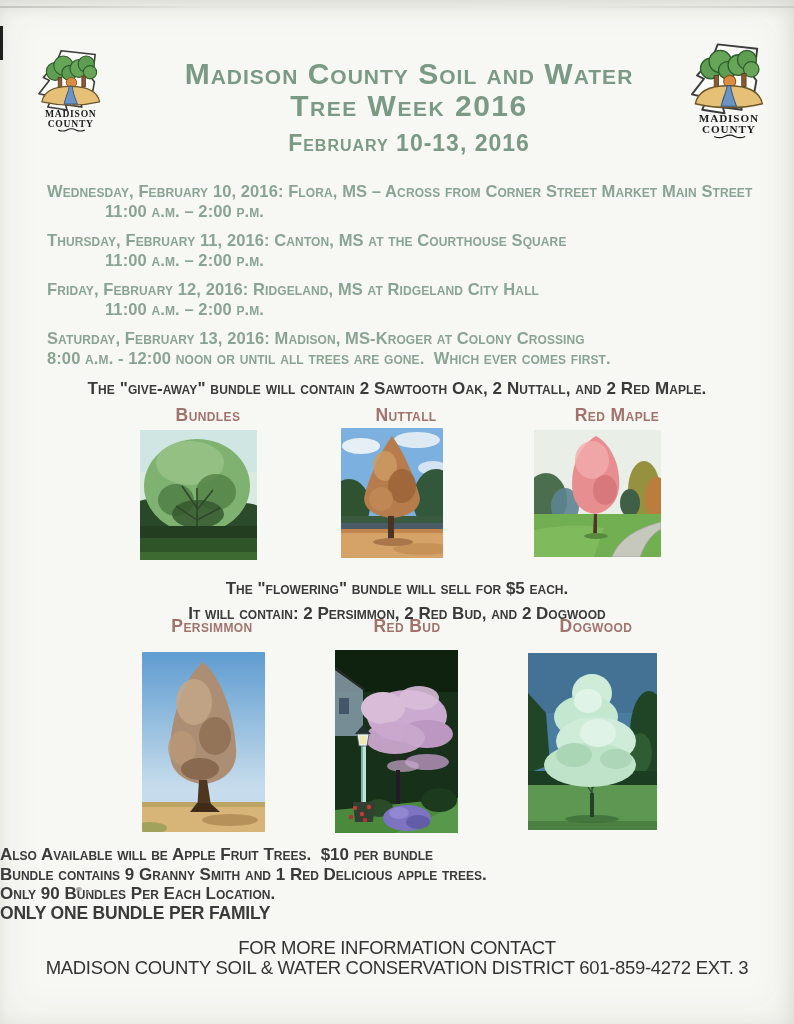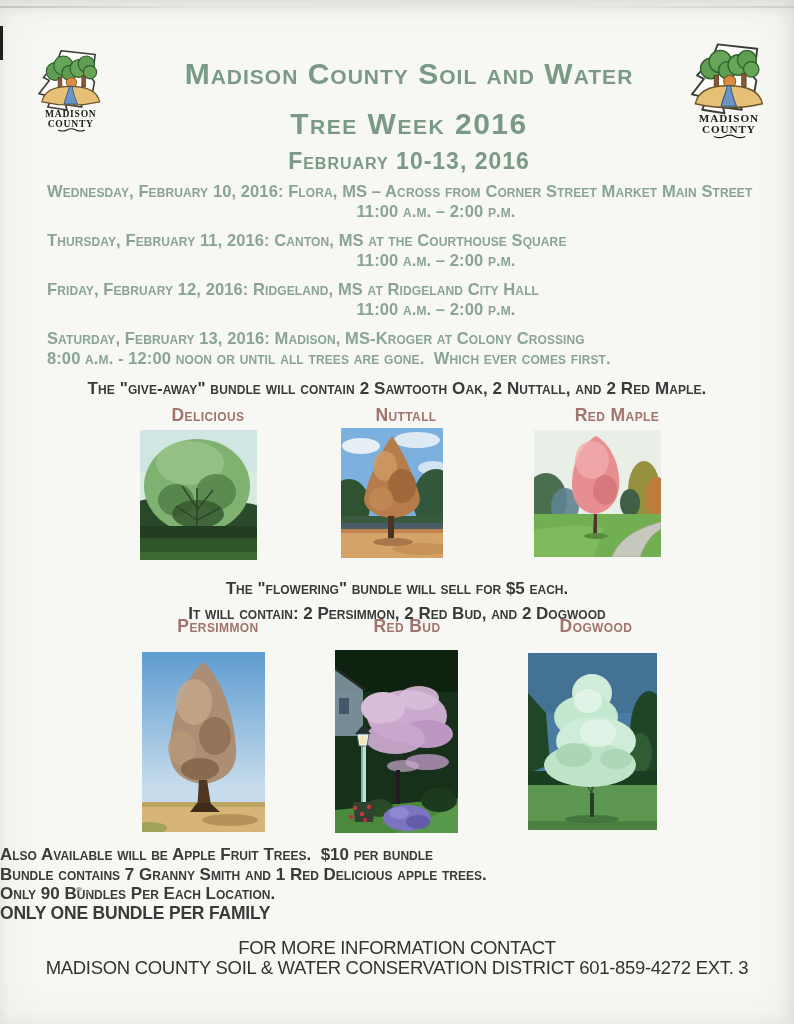--- a/index.html
+++ b/index.html
@@ -14,31 +14,31 @@
   .edge-left-mark{position:absolute;top:26px;left:0;width:3px;height:34px;background:#1e1e1e;}
   .sc{font-variant:small-caps;font-weight:bold;}
   .nowrap{white-space:pre;}
   .green-title{color:#7a9a85;padding-left:24px;}
   .green-body{color:#8aa494;}
   .ink{color:#3a3a3a;}
   .maroon{color:#a1736c;}
 
   .title-block{position:absolute;left:0;top:58px;width:100%;text-align:center;}
   .title1{font-size:30px;letter-spacing:1px;line-height:32px;}
-  .title2{font-size:30px;letter-spacing:1.5px;line-height:32px;margin-top:18px;}
+  .title2{font-size:30px;letter-spacing:1.5px;line-height:32px;margin-top:0;}
   .title3{font-size:23px;letter-spacing:1px;line-height:24px;margin-top:9px;}
 
   .logo{position:absolute;}
   .logo-left{left:33px;top:42px;width:74px;height:96px;}
   .logo-right{left:685px;top:40px;width:86px;height:100px;}
   .logo svg{width:100%;height:100%;}
 
   .schedule{position:absolute;left:47px;top:181px;width:720px;font-size:16.5px;letter-spacing:.1px;line-height:20px;}
   .sched-entry{margin-bottom:9px;}
-  .sched-time{text-align:center;padding-left:58px;}
+  .sched-time{padding-left:58px;}
 
   .giveaway{position:absolute;left:0;top:379px;width:100%;text-align:center;font-size:17px;letter-spacing:.1px;}
 
   .label-row{position:absolute;left:0;width:794px;height:22px;font-size:17.5px;letter-spacing:.4px;}
   .label-row1{top:405px;}
   .label-row2{top:616px;}
   .tree-label{position:absolute;transform:translateX(-50%);}
 
   .photo{position:absolute;border-radius:1px;overflow:hidden;}
   .photo svg{display:block;width:100%;height:100%;}
@@ -128,21 +128,21 @@
     </div>
     <div class="sched-entry">
       <div class="nowrap">Saturday, February 13, 2016: Madison, MS-Kroger at Colony Crossing</div>
       <div class="nowrap">8:00 a.m. - 12:00 noon or until all trees are gone.  Which ever comes first.</div>
     </div>
   </div>
 
   <div class="giveaway sc ink nowrap">The "give-away" bundle will contain 2 Sawtooth Oak, 2 Nuttall, and 2 Red Maple.</div>
 
   <div class="label-row label-row1 sc maroon">
-    <span class="tree-label" style="left:208px">Delicious</span>
+    <span class="tree-label" style="left:208px">Bundles</span>
     <span class="tree-label" style="left:406px">Nuttall</span>
     <span class="tree-label" style="left:617px">Red Maple</span>
   </div>
 
   <div class="photo ph-sawtooth">
     <svg viewBox="0 0 117 130" preserveAspectRatio="none">
       <rect width="117" height="130" fill="#d9eae0"></rect>
       <rect width="117" height="42" fill="#cfe6e2"></rect>
       <ellipse cx="10" cy="92" rx="27" ry="23" fill="#29482a"></ellipse>
       <ellipse cx="105" cy="94" rx="25" ry="21" fill="#2b4a2b"></ellipse>
@@ -198,21 +198,21 @@
       <ellipse cx="62" cy="106" rx="12" ry="3" fill="#578a3f"></ellipse>
     </svg>
   </div>
 
   <div class="flowering sc ink">
     <div class="nowrap">The "flowering" bundle will sell for $5 each.</div>
     <div class="nowrap">It will contain: 2 Persimmon, 2 Red Bud, and 2 Dogwood</div>
   </div>
 
   <div class="label-row label-row2 sc maroon">
-    <span class="tree-label" style="left:218px">Persimmon</span>
+    <span class="tree-label" style="left:212px">Persimmon</span>
     <span class="tree-label" style="left:407px">Red Bud</span>
     <span class="tree-label" style="left:596px">Dogwood</span>
   </div>
 
   <div class="photo ph-persimmon">
     <svg viewBox="0 0 123 180" preserveAspectRatio="none">
       <defs>
         <linearGradient id="psky" x1="0" y1="0" x2="0" y2="1">
           <stop offset="0" stop-color="#5f9cd0"></stop>
           <stop offset="0.75" stop-color="#c6dcec"></stop>
@@ -289,21 +289,21 @@
       <ellipse cx="62" cy="112" rx="46" ry="22" fill="#bfe3c9"></ellipse>
       <ellipse cx="60" cy="48" rx="14" ry="12" fill="#e2f5e8" opacity="0.9"></ellipse>
       <ellipse cx="70" cy="80" rx="18" ry="14" fill="#e2f5e8" opacity="0.85"></ellipse>
       <ellipse cx="46" cy="102" rx="18" ry="12" fill="#a8d4b4" opacity="0.9"></ellipse>
       <ellipse cx="88" cy="106" rx="16" ry="10" fill="#a8d4b4" opacity="0.85"></ellipse>
     </svg>
   </div>
 
   <div class="apple ink">
     <div class="sc nowrap">Also Available will be Apple Fruit Trees.  $10 per bundle</div>
-    <div class="sc nowrap">Bundle contains 7 Granny Smith and 1 Red Delicious apple trees.</div>
+    <div class="sc nowrap">Bundle contains 9 Granny Smith and 1 Red Delicious apple trees.</div>
     <div class="sc nowrap">Only 90 Bundles Per Each Location.</div>
     <div class="plain-caps nowrap">ONLY ONE BUNDLE PER FAMILY</div>
   </div>
 
   <div class="smudge"></div>
 
   <div class="contact">
     <div class="nowrap">FOR MORE INFORMATION CONTACT</div>
     <div class="nowrap">MADISON COUNTY SOIL &amp; WATER CONSERVATION DISTRICT 601-859-4272 EXT. 3</div>
   </div>

